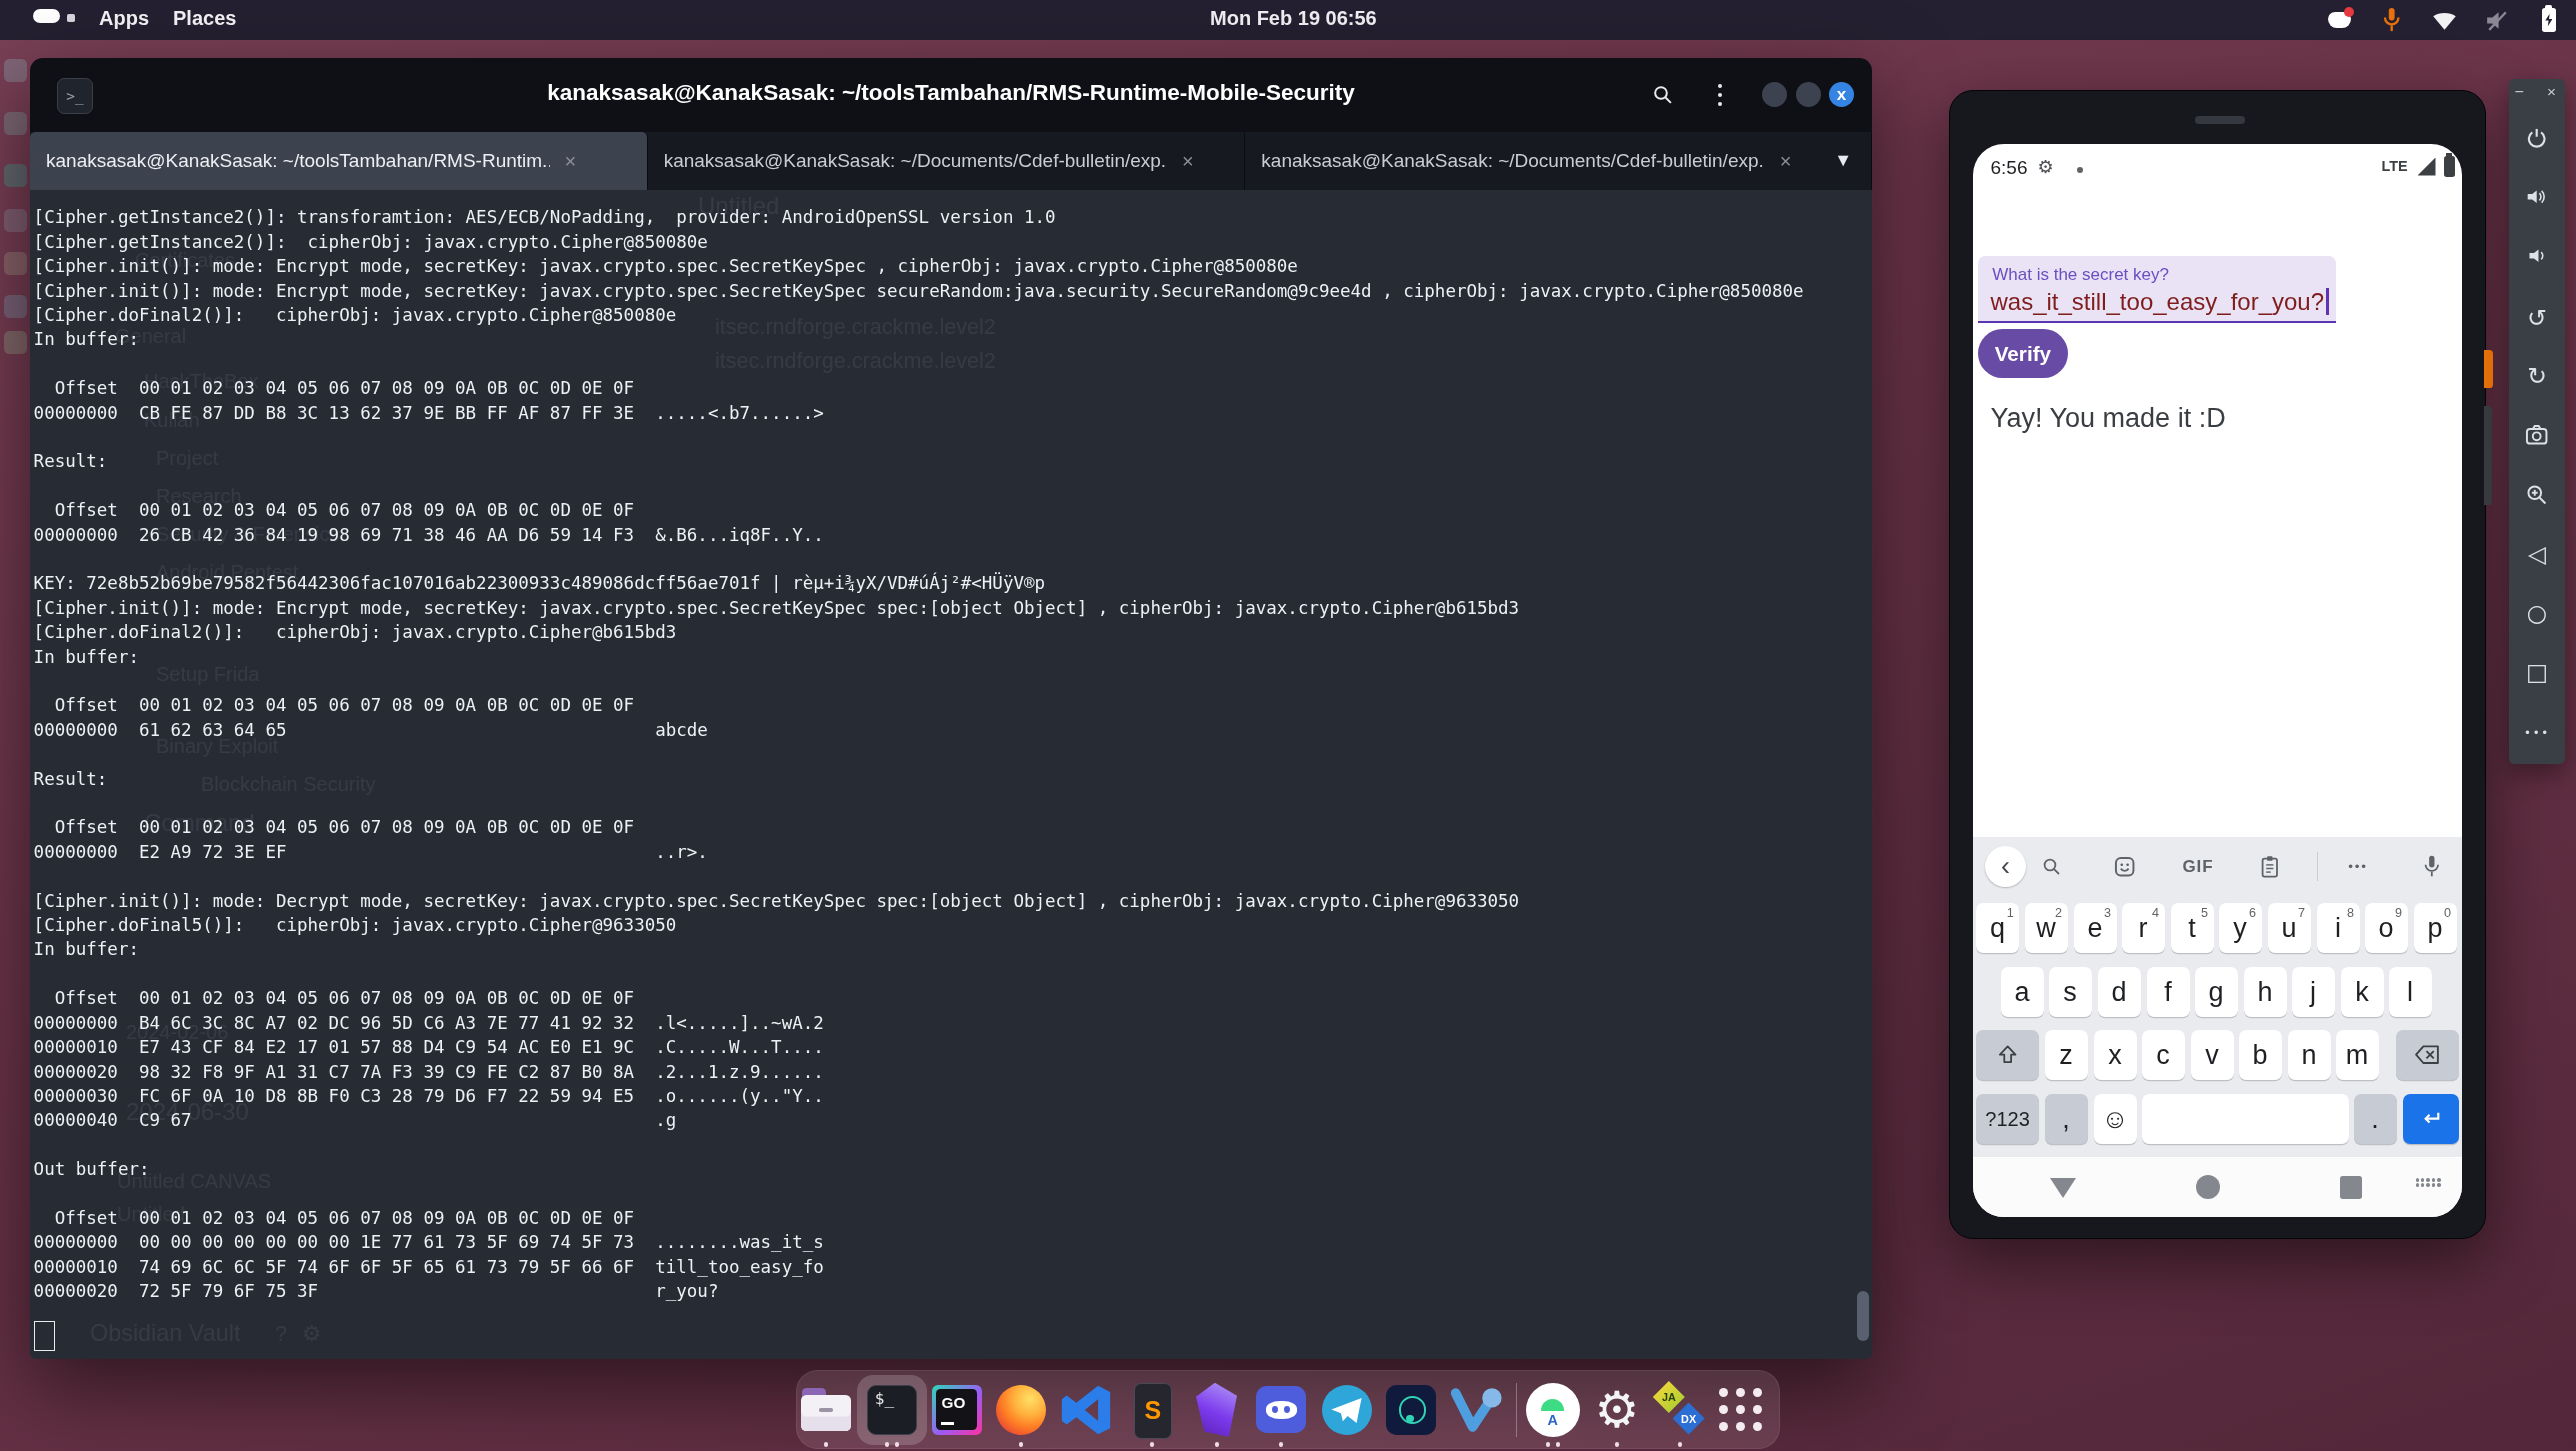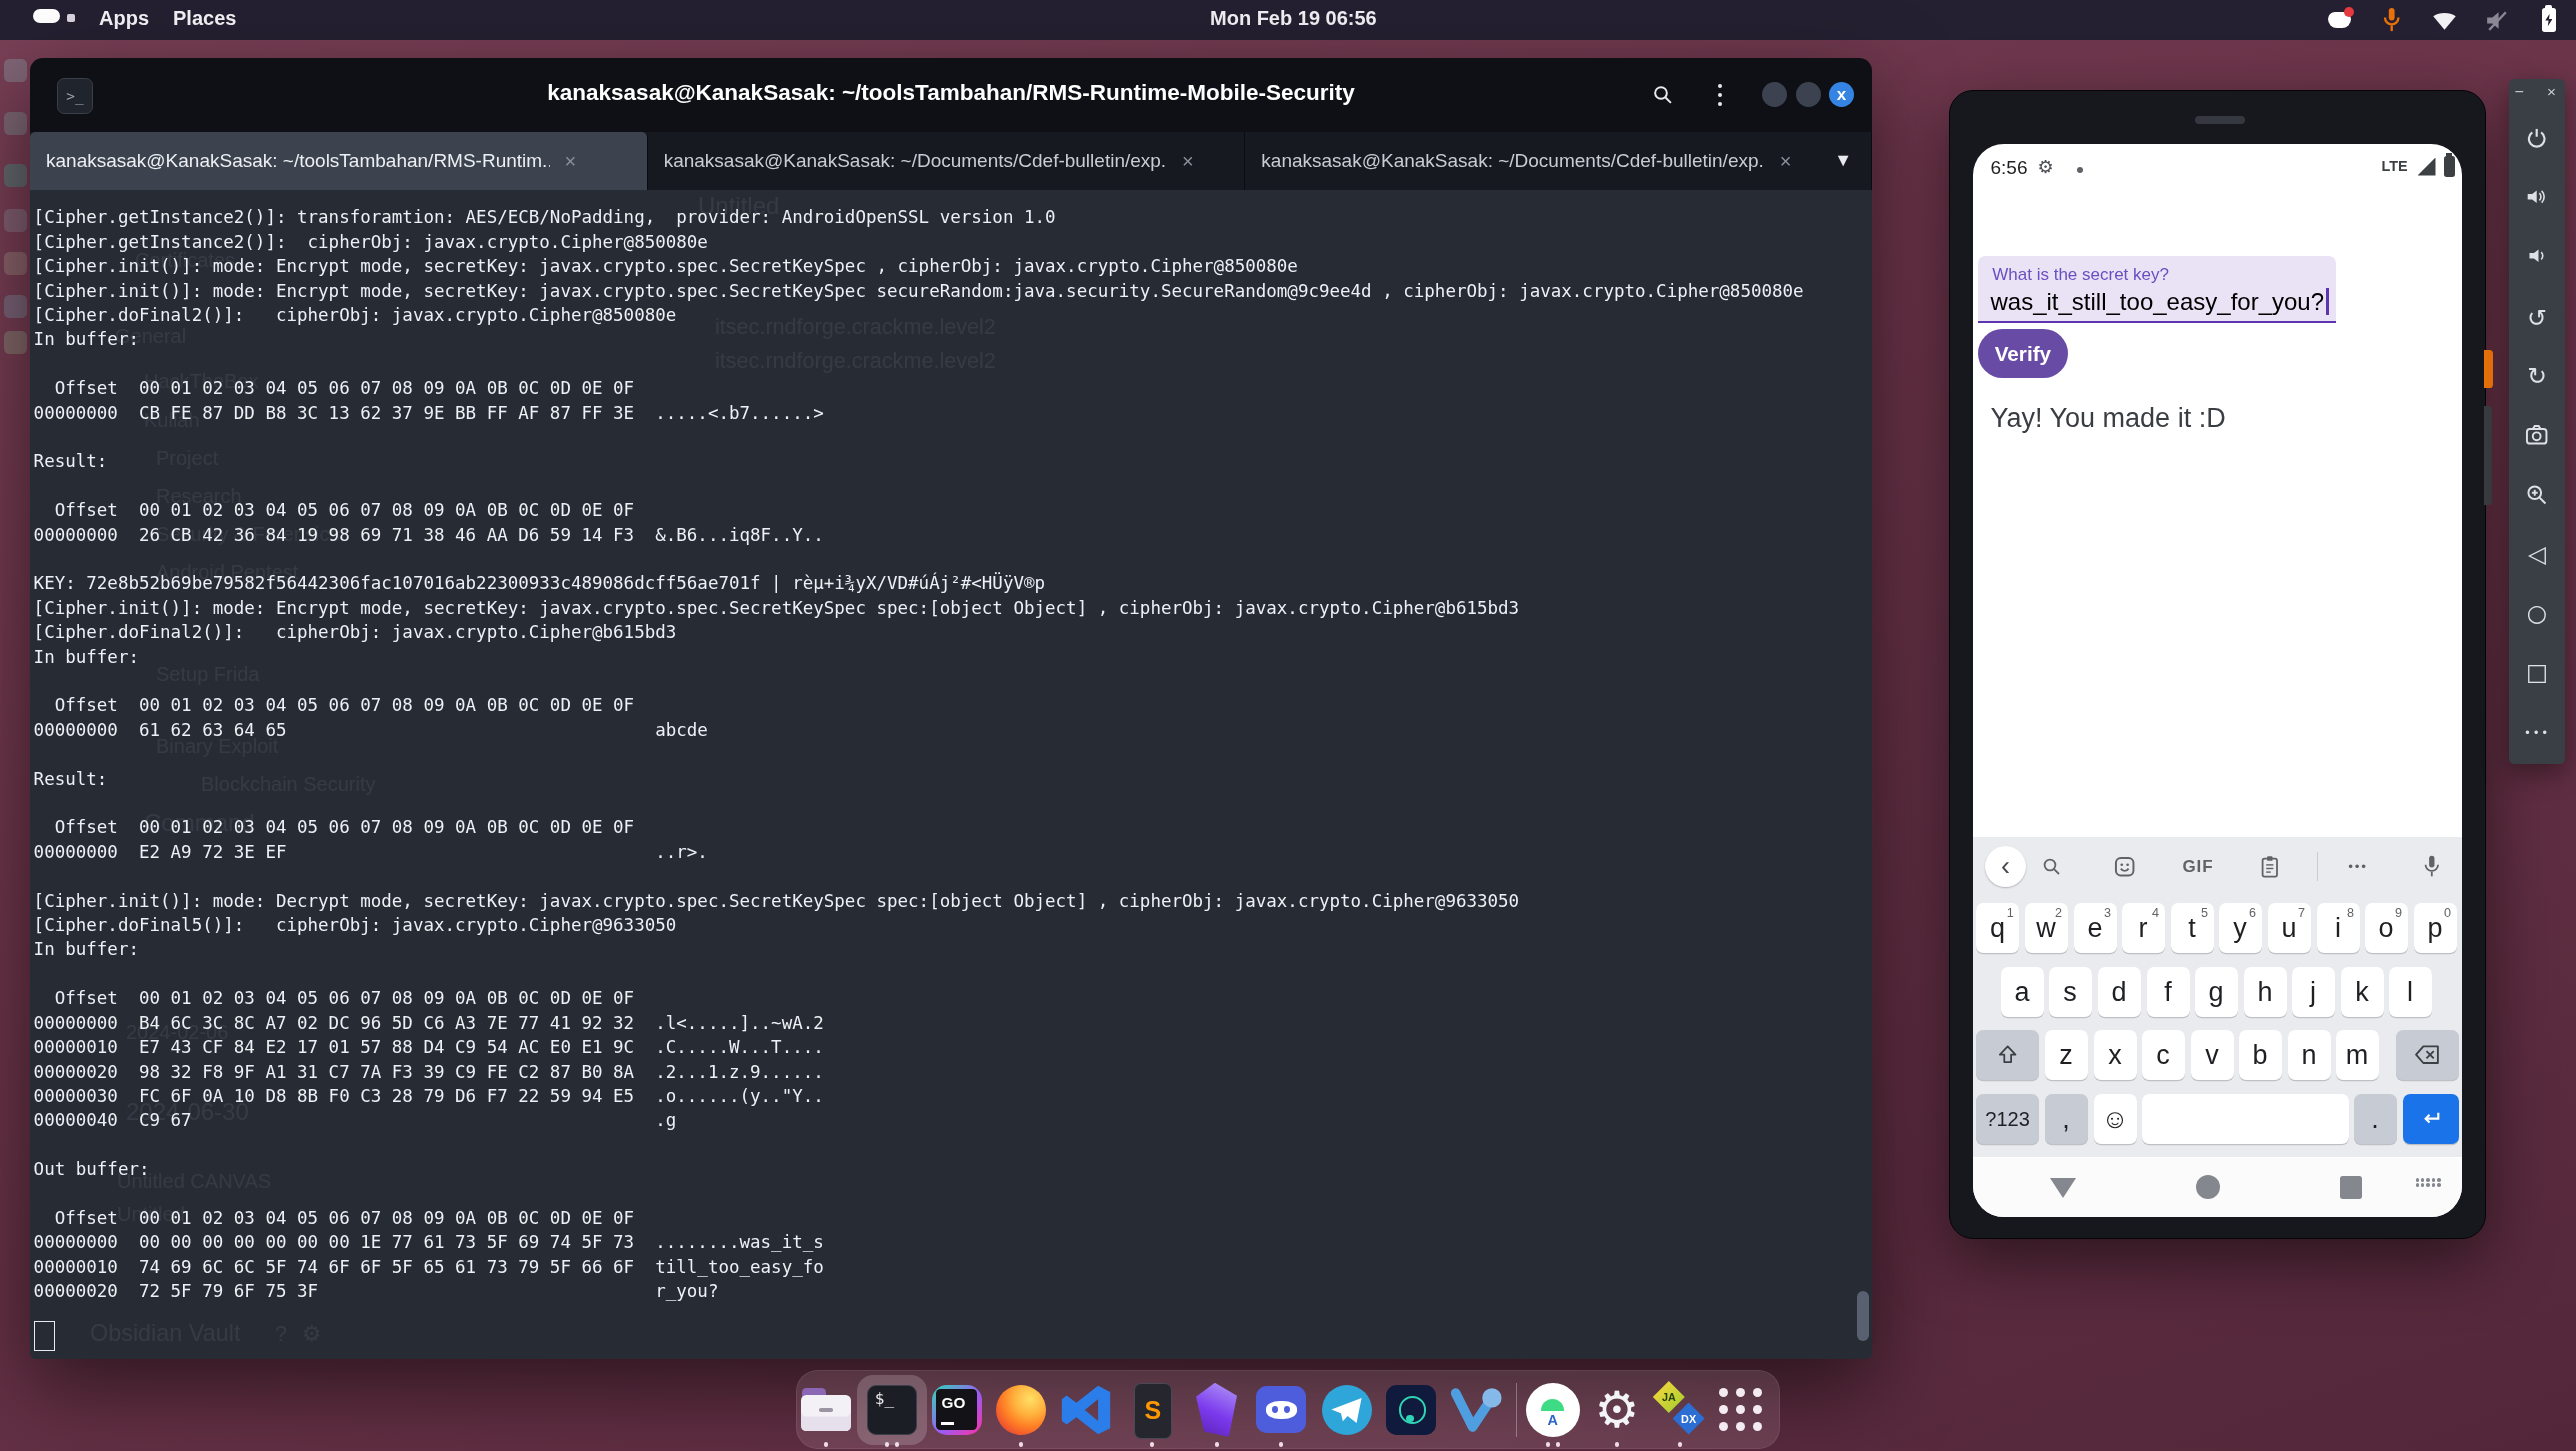--- a/index.html
+++ b/index.html
@@ -60,21 +60,21 @@
   .p-gear{position:absolute;left:65px;top:11.7px;font-size:18px;color:#4c5054;}
   .p-ndot{position:absolute;left:104px;top:22.5px;width:6.3px;height:6.3px;border-radius:50%;background:#5f6368;}
   .p-lte{position:absolute;left:409px;top:14.4px;font-size:14.4px;font-weight:bold;color:#3c4043;}
   .p-sig{position:absolute;left:445px;top:13.5px;width:18px;height:18px;background:#3c4043;
     clip-path:polygon(100% 0,100% 100%,0 100%);}
   .p-batt{position:absolute;left:471px;top:11.7px;width:11.7px;height:21.6px;background:#3c4043;border-radius:2.7px;}
   .p-batt:before{content:"";position:absolute;left:2.7px;top:-2.7px;width:6.3px;height:2.7px;background:#3c4043;}
   .field{position:absolute;left:5.4px;top:112px;width:358px;height:65px;background:#eae3f5;border-radius:7.2px 7.2px 0 0;
     border-bottom:2.7px solid #5e35b1;}
   .field-label{position:absolute;left:14.4px;top:9px;font-size:17px;color:#6a4fc1;}
-  .field-value{position:absolute;left:12.6px;top:32px;font-size:24px;color:#000000;white-space:nowrap;}
+  .field-value{position:absolute;left:12.6px;top:32px;font-size:24px;color:#7f1d1d;white-space:nowrap;}
   .caret{display:inline-block;width:2.7px;height:27px;background:#5e35b1;vertical-align:-5.4px;margin-left:1.8px;}
   .verify{position:absolute;left:5.4px;top:185px;width:90px;height:49px;background:#684ba4;border-radius:25px;
     color:#fff;font-size:20.7px;font-weight:bold;display:flex;align-items:center;justify-content:center;}
   .p-msg{position:absolute;left:18px;top:259px;font-size:27px;color:#3a3d42;}
   .kb{position:absolute;left:0;top:693px;width:489px;height:320px;background:#e9ebef;}
   .kb-toolbar{position:absolute;left:0;top:0;width:100%;height:59px;}
   .kbt{position:absolute;top:9px;width:41px;height:41px;display:flex;align-items:center;justify-content:center;color:#5f6368;}
   .kbt-chev{background:#fff;border-radius:50%;box-shadow:0 0.9px 1.8px rgba(0,0,0,.25);font-size:27px;color:#45484c;}
   .kbt-gif{font-size:17px;font-weight:bold;letter-spacing:0.9px;}
   .kbt-div{width:0.9px;height:29px;background:#c9cdd3;top:15.3px;}
@@ -105,21 +105,21 @@
   .dock-hl{position:absolute;left:-6.3px;top:-6.3px;width:70px;height:70px;border-radius:16px;background:rgba(255,255,255,.18);}
   .dock-sep{position:absolute;top:11.7px;width:0.9px;height:54px;background:rgba(255,255,255,.3);}
   .ddots{position:absolute;top:61px;left:0;width:58px;display:flex;justify-content:center;gap:5.4px;}
   .ddots i{width:4.5px;height:4.5px;border-radius:50%;background:#f0dce4;}
   
   .fol-tab{position:absolute;left:5.4px;top:7.2px;width:23.4px;height:10.8px;background:#8a66b5;border-radius:4.5px 4.5px 0 0;}
   .fol-body{position:absolute;left:3.6px;top:14.4px;width:50px;height:36px;background:#f4f1f6;border-radius:5.4px;box-shadow:inset 0 -14.4px 0 #e6e0ec;}
   .fol-line{position:absolute;left:21.6px;top:27px;width:14.4px;height:3.6px;background:#9a94a4;border-radius:1.8px;}
   .term-ic{position:absolute;left:3.6px;top:3.6px;width:50px;height:50px;background:#1c1e25;border:1.8px solid #3c404b;border-radius:9px;
     color:#e8e8e8;font-family:"DejaVu Sans Mono",monospace;font-size:16px;padding:3.6px 0 0 7.2px;box-sizing:border-box;}
-  .go-outer{position:absolute;left:3.6px;top:3.6px;width:50px;height:50px;border-radius:15px;background:linear-gradient(135deg,#2dd9b5,#9a5cf5 55%,#fc31a1);}
+  .go-outer{position:absolute;left:3.6px;top:3.6px;width:50px;height:50px;border-radius:6px;background:linear-gradient(135deg,#2dd9b5,#9a5cf5 55%,#fc31a1);}
   .go-inner{position:absolute;left:4.5px;top:4.5px;width:41px;height:41px;background:#121217;border-radius:4.5px;color:#fff;
     font-weight:bold;font-size:15.3px;padding:4.5px 0 0 5.4px;box-sizing:border-box;}
   .go-bar{position:absolute;left:5.4px;bottom:5.4px;width:12.6px;height:2.7px;background:#fff;}
   .ff{position:absolute;left:3.6px;top:3.6px;width:50px;height:50px;border-radius:50%;
     background:radial-gradient(circle at 68% 28%,#ffe066 0%,#ffb23e 32%,#ff8125 55%,#f1572c 75%,#b5288f 100%);}
   .sub{position:absolute;left:10.8px;top:1.8px;width:36px;height:54px;background:#26262f;border:1.8px solid #4a4a55;border-radius:7.2px;
     color:#ff9800;font-weight:bold;font-size:25px;display:flex;align-items:center;justify-content:center;}
   .obs{position:absolute;left:8px;top:1.8px;width:41px;height:54px;
     clip-path:polygon(46% 0%,100% 24%,80% 100%,20% 90%,0% 26%);
     background:linear-gradient(205deg,#b29af7,#7c3aed 55%,#5a21b5);}

